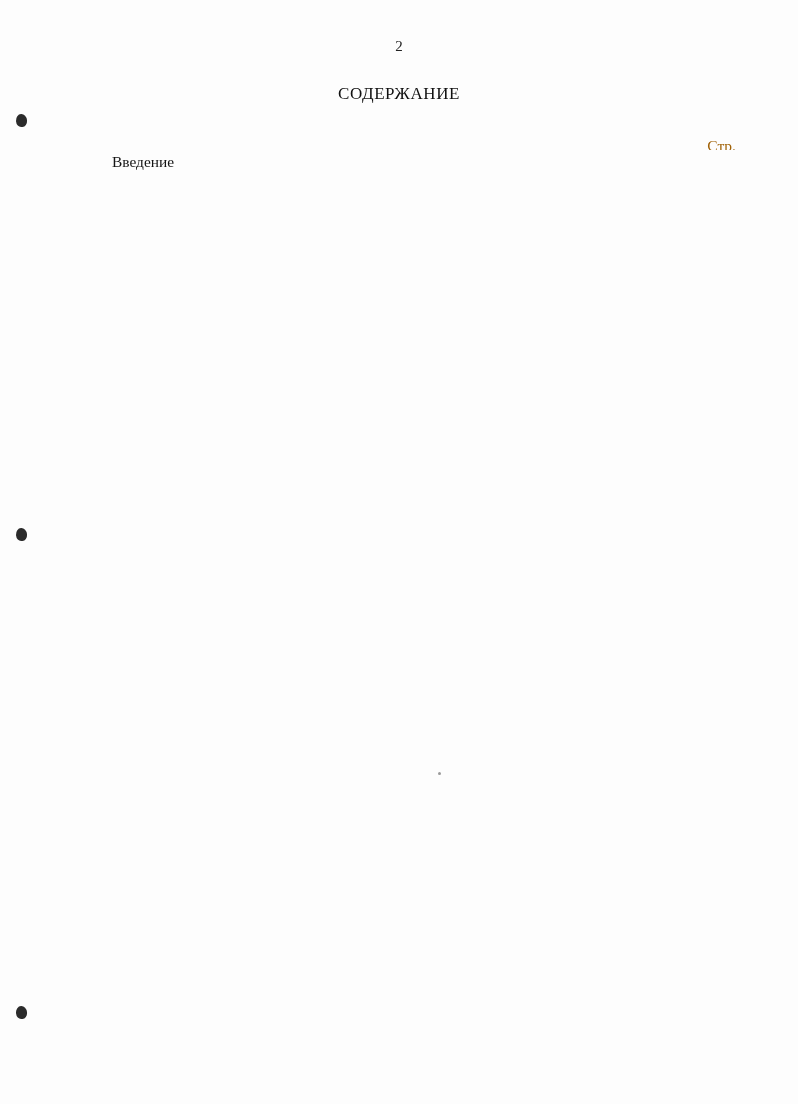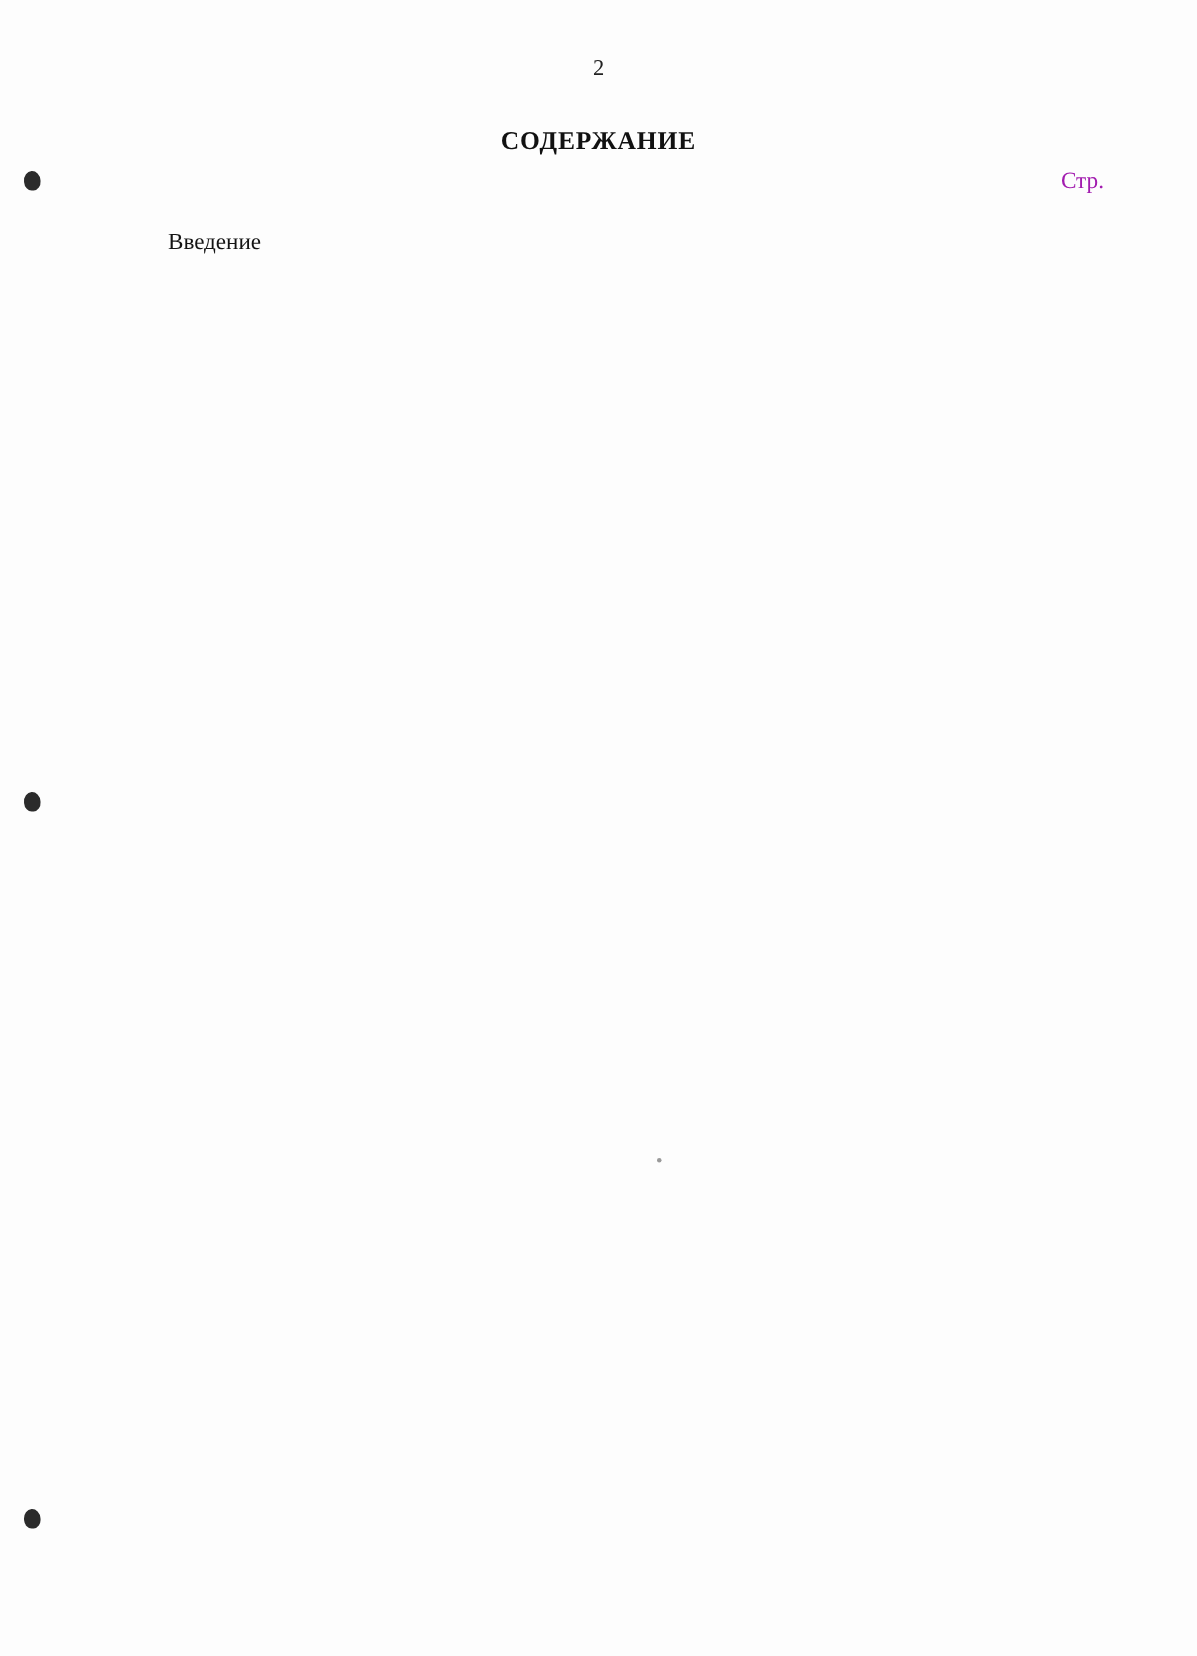--- a/index.html
+++ b/index.html
@@ -30,30 +30,30 @@
     font-size: 15px;
     color: #222;
   }
   .doc-title {
     position: absolute;
     top: 84px;
     left: 0;
     width: 798px;
     text-align: center;
     font-size: 17px;
-    font-weight: bold;
+    font-weight: normal;
     letter-spacing: 0.6px;
     color: #111;
   }
   .str-label {
     position: absolute;
-    top: 112px;
+    top: 137px;
     right: 62px;
     font-size: 15.5px;
-    color: #a21caf;
+    color: #a16207;
   }
   .toc {
     position: absolute;
     top: 150px;
     left: 112px;
     width: 628px;
   }
   .toc-row {
     display: flex;
     align-items: baseline;

